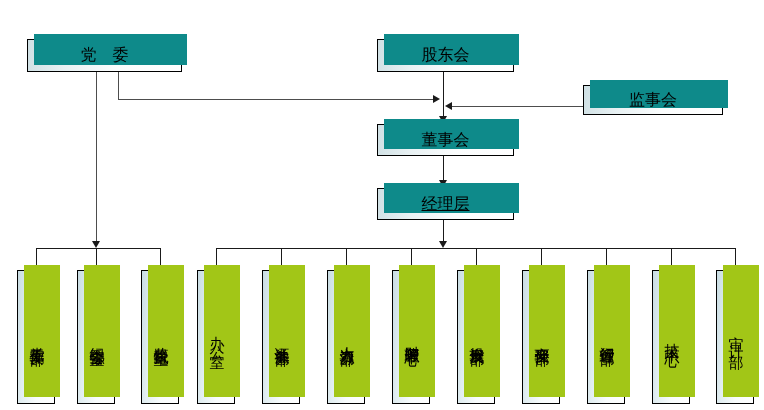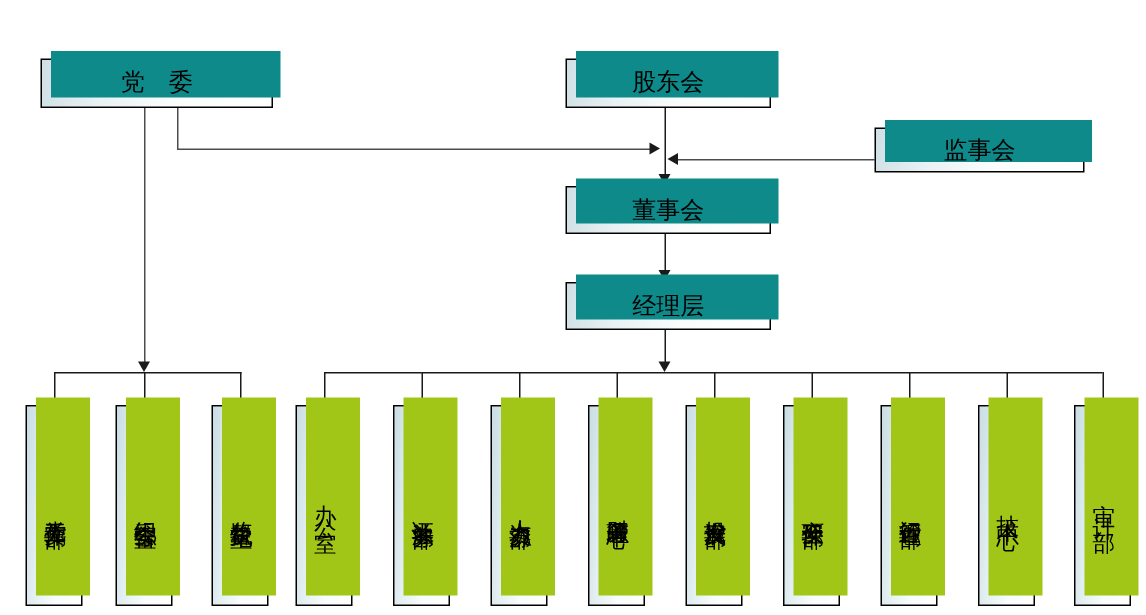--- a/index.html
+++ b/index.html
@@ -103,21 +103,21 @@
   <div class="node horiz" style="left:583px;top:85px;width:140px;height:30px;">
     <span class="shadow"></span>
     <span>监事会</span>
   </div>
 
   <div class="node horiz" style="left:377px;top:124px;width:137px;height:32px;">
     <span class="shadow"></span>
     <span>董事会</span>
   </div>
 
-  <div class="node horiz" style="left:377px;top:188px;width:137px;height:32px;">
+  <div class="node horiz" style="left:377px;top:188px;width:137px;height:32px;text-decoration:underline;">
     <span class="shadow"></span>
     <span>经理层</span>
   </div>
 
   <div class="ln v" style="left:96px;top:72px;height:174px;"></div>
   <div class="arrow down" style="left:92px;top:241px;"></div>
 
   <div class="ln v" style="left:118px;top:72px;height:28px;"></div>
   <div class="ln h" style="left:118px;top:99px;width:317px;"></div>
   <div class="arrow right" style="left:433px;top:95px;"></div>

